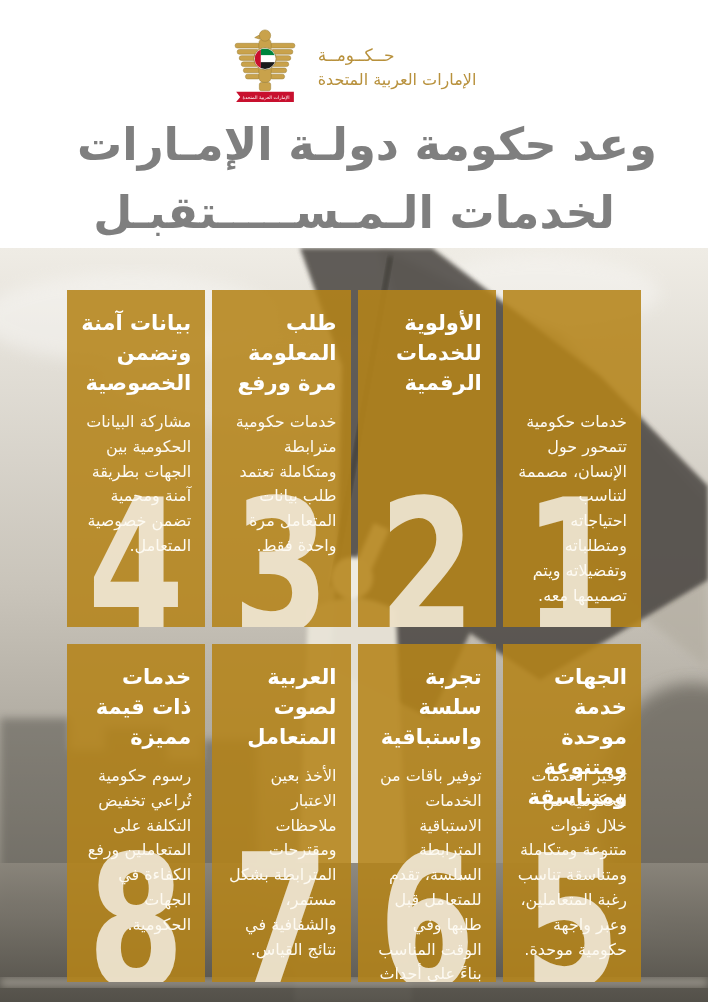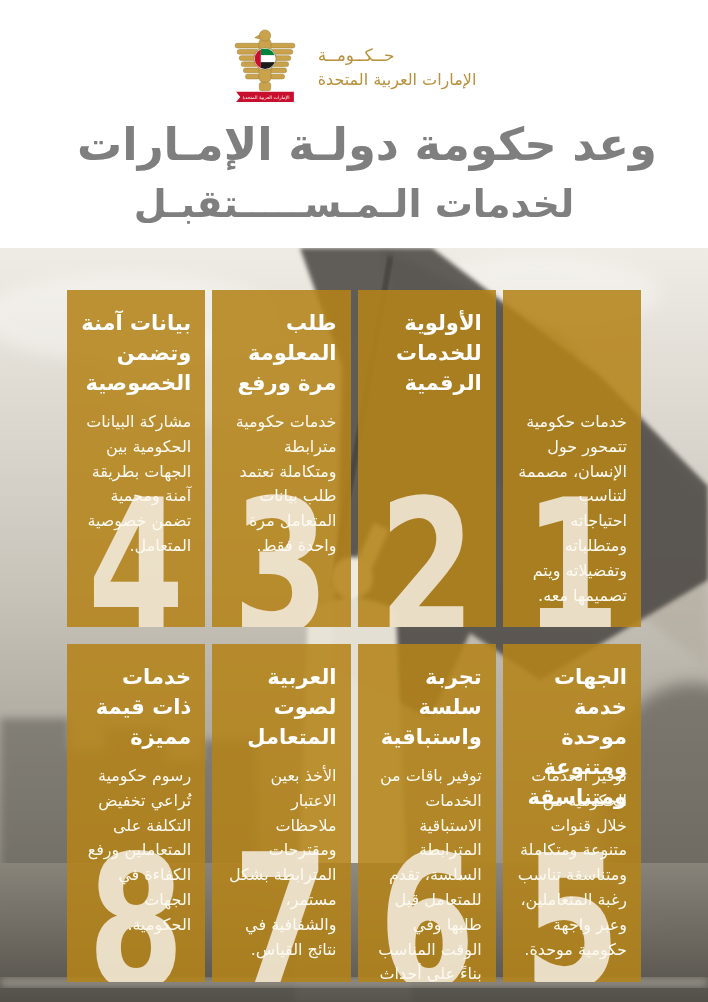--- a/index.html
+++ b/index.html
@@ -18,21 +18,21 @@
     gap:20px;direction:ltr;
   }
   .gov-logo .wordmark{direction:rtl;text-align:left;color:#b8913c;}
   .gov-logo .wordmark .wl1{font-size:17px;line-height:26px;}
   .gov-logo .wordmark .wl2{font-size:16px;line-height:24px;}
   .main-title{
     position:absolute;top:114px;left:0;right:0;text-align:center;
     color:#7f7f7f;font-weight:bold;
   }
   .main-title .l1{font-size:45px;line-height:62px;margin-left:26px;}
-  .main-title .l2{font-size:38px;line-height:56px;}
+  .main-title .l2{font-size:45px;line-height:56px;margin-top:9px;}
   
   .cards{
     position:absolute;left:67px;top:290px;width:574px;height:692px;
     display:grid;grid-template-columns:repeat(4,1fr);
     grid-template-rows:337px 338px;gap:17px 7px;direction:rtl;
   }
   .card{position:relative;overflow:hidden;}
   .card-bg{position:absolute;inset:0;background:#c2921d;opacity:.87;}
   .card-bg::after{content:"";position:absolute;inset:0;background:#9d7613;mix-blend-mode:multiply;opacity:.18;}
   .card-num{

